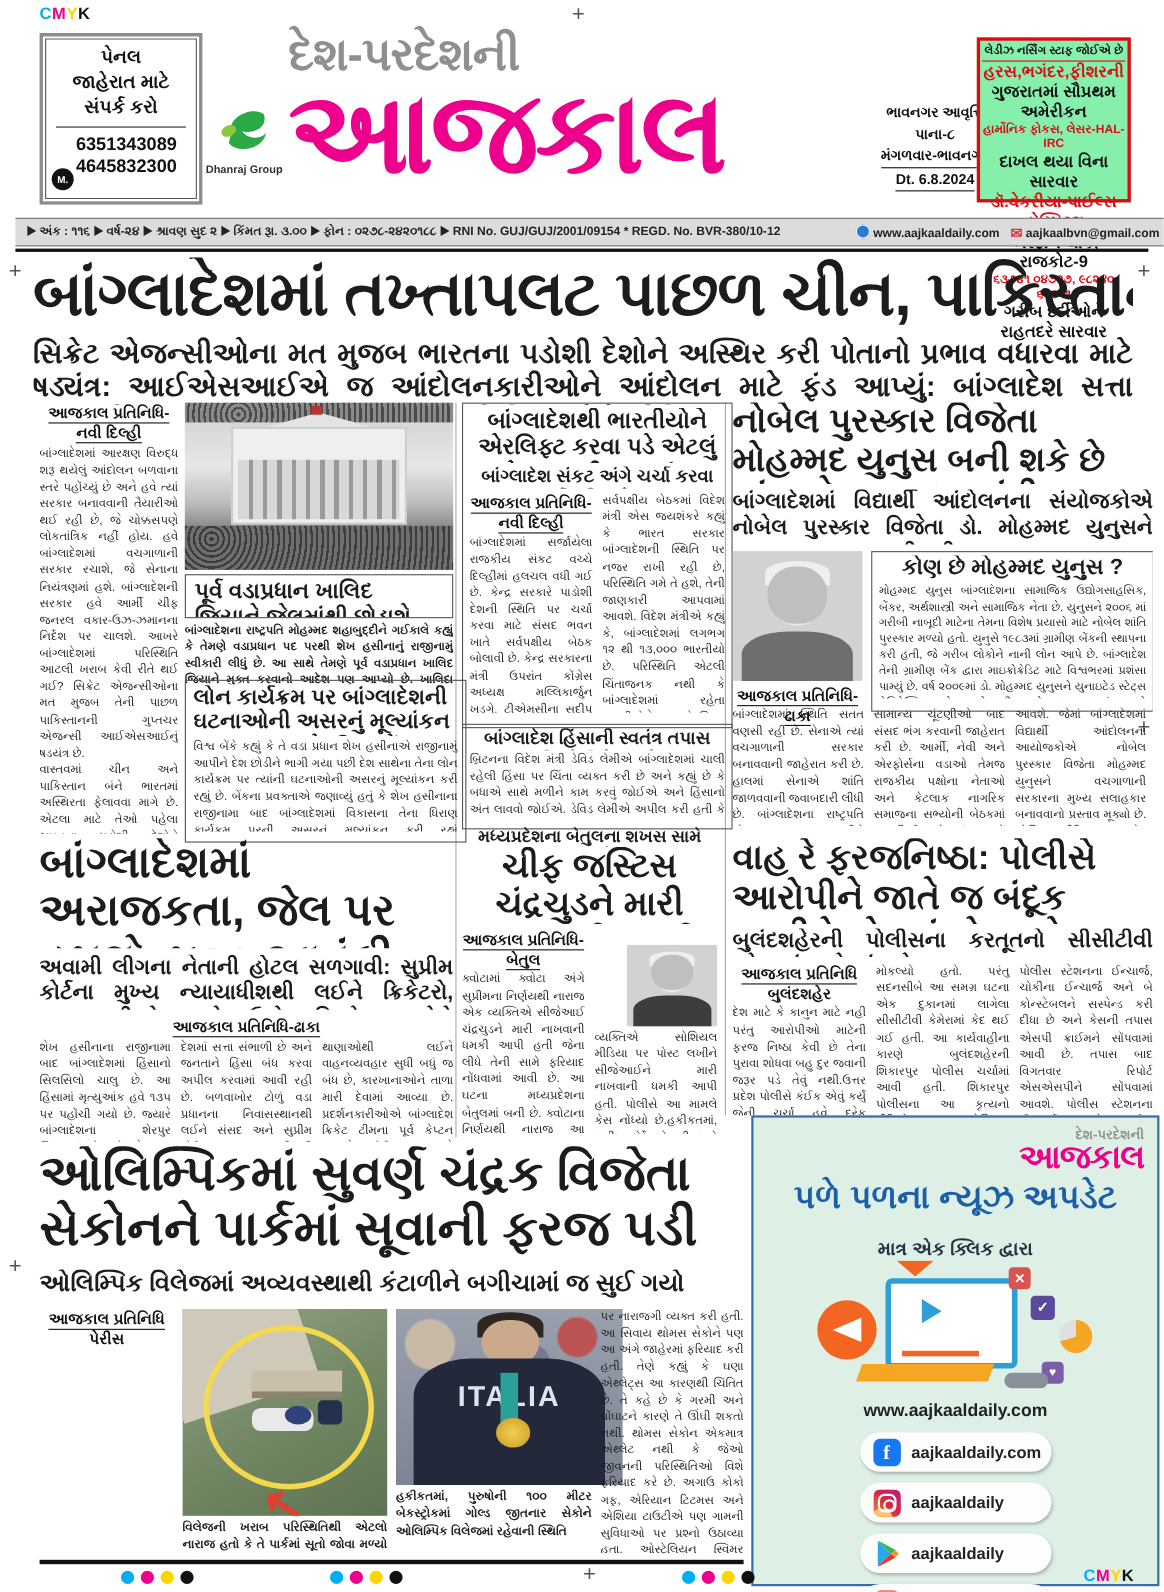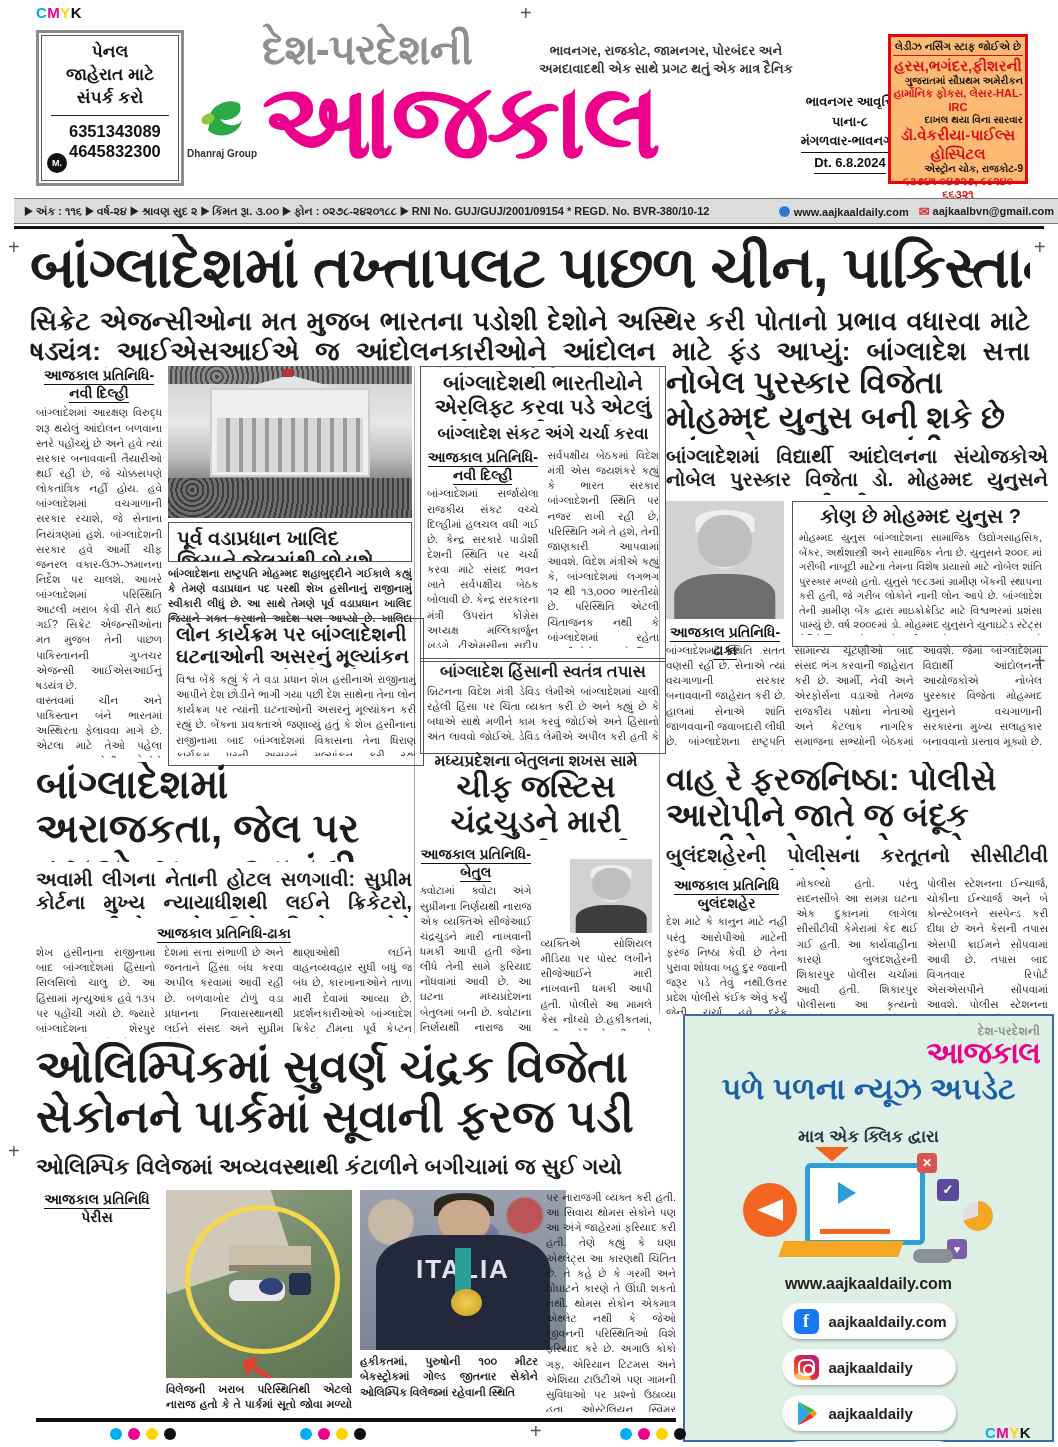--- a/index.html
+++ b/index.html
@@ -22,26 +22,26 @@
   .panel-ad .rule{border-top:1.5px solid #222;margin:5px 8px;}
   .panel-ad .ph{font-size:16.5px;font-weight:bold;line-height:1.25;text-align:left;padding-left:26px;}
   .mbadge{position:absolute;left:8px;bottom:10px;width:20px;height:20px;border-radius:50%;
           background:#111;color:#fff;font-size:9px;font-weight:bold;line-height:20px;text-align:center;}
   .dhan-label{font-size:10px;font-weight:bold;color:#333;text-align:center;}
   .mast-top{font-size:42px;font-weight:bold;color:#8f8f8f;letter-spacing:-1px;}
   .mast-main{font-size:104px;font-weight:800;color:#ec008c;line-height:.95;letter-spacing:-3px;}
   .tagline{font-size:13px;font-weight:bold;color:#333;text-align:center;line-height:1.4;}
   .edition{font-size:13px;font-weight:bold;text-align:center;line-height:1.5;}
   .edition .u{border-bottom:1.5px solid #111;display:inline-block;padding-bottom:1px;}
-  .yellow-ad{background:#fdba74;border:3px solid #e30613;text-align:center;padding:3px 2px;line-height:1.22;}
+  .yellow-ad{background:#86efac;border:3px solid #e30613;text-align:center;padding:3px 2px;line-height:1.22;}
   .ya1{font-size:10.5px;font-weight:bold;border-bottom:1.5px solid #e30613;padding-bottom:2px;margin-bottom:1px;}
   .ya-red{color:#d90f15;font-weight:bold;}
   .ya-big{font-size:15px;}
   .ya-md{font-size:11px;}
-  .ya-sm{font-size:10px;font-weight:bold;text-align:right;}
+  .ya-sm{font-size:15px;font-weight:bold;}
   
   .strip{background:#dcdcdc;border-top:1px solid #777;border-bottom:1px solid #777;
          display:flex;align-items:center;justify-content:space-between;padding:0 10px;
          font-size:11px;font-weight:bold;color:#222;}
   .strip .right{display:flex;align-items:center;gap:10px;}
   .ic-globe{width:13px;height:13px;border-radius:50%;background:#2f7ad1;display:inline-block;
             box-shadow:inset 0 0 0 1px #fff;margin-right:3px;vertical-align:-2px;}
   .ic-mail{color:#d33;font-size:13px;margin-right:3px;vertical-align:-1px;}
   .black-rule{background:#111;}
   
@@ -152,24 +152,20 @@
     <svg width="52" height="52" viewBox="0 0 52 52">
       <path d="M14 30 C10 14, 34 4, 44 12 C48 26, 30 30, 24 27 C30 36, 44 34, 46 28 C44 44, 20 48, 12 38 Z" fill="#2aa945"></path>
       <ellipse cx="12" cy="27" rx="7" ry="5" fill="#8dc63f" transform="rotate(-25 12 27)"></ellipse>
     </svg>
     <div class="dhan-label">Dhanraj Group</div>
   </div>
 
   <div class="abs mast-top" style="left:262px;top:26px;">દેશ-પરદેશની</div>
   <div class="abs mast-main" style="left:262px;top:72px;">આજકાલ</div>
 
-  <div class="abs tagline" style="left:536px;top:42px;width:260px;">
-    <div>ભાવનગર, રાજકોટ, જામનગર, પોરબંદર અને</div>
-    <div>અમદાવાદથી એક સાથે પ્રગટ થતું એક માત્ર દૈનિક</div>
-  </div>
 
   <div class="abs edition" style="left:791px;top:92px;width:118px;">
     <div>ભાવનગર આવૃત્તિ</div>
     <div>પાના-૮</div>
     <div><span class="u">મંગળવાર-ભાવનગર</span></div>
     <div><span class="u">Dt. 6.8.2024</span></div>
   </div>
 
   <div class="abs yellow-ad" style="left:888px;top:34px;width:130px;height:138px;">
     <div class="ya1">લેડીઝ નર્સિંગ સ્ટાફ જોઈએ છે</div>

